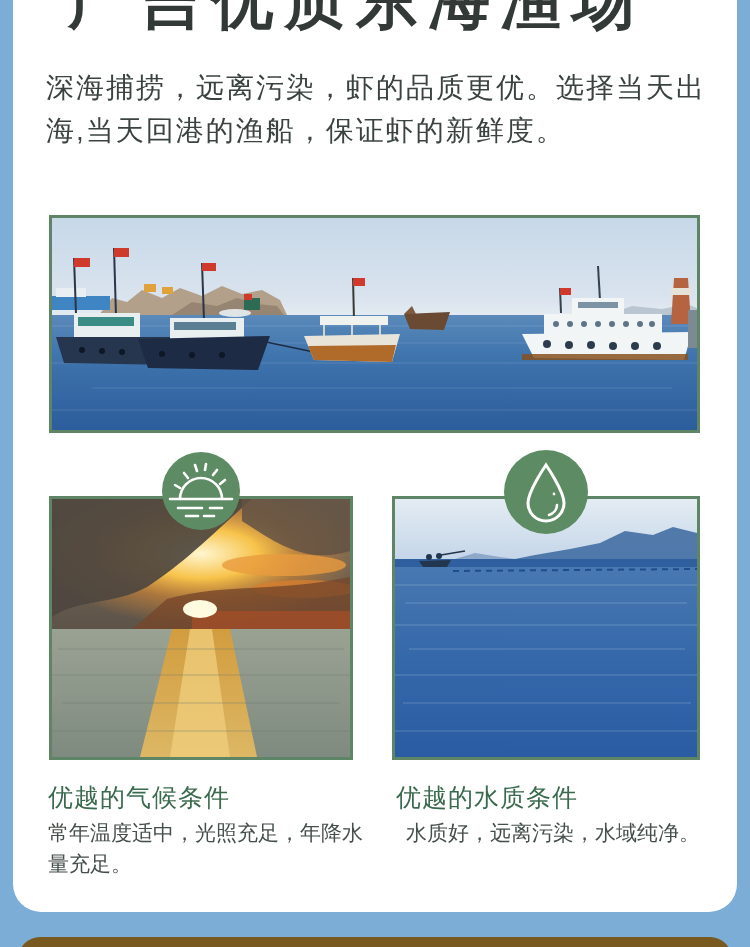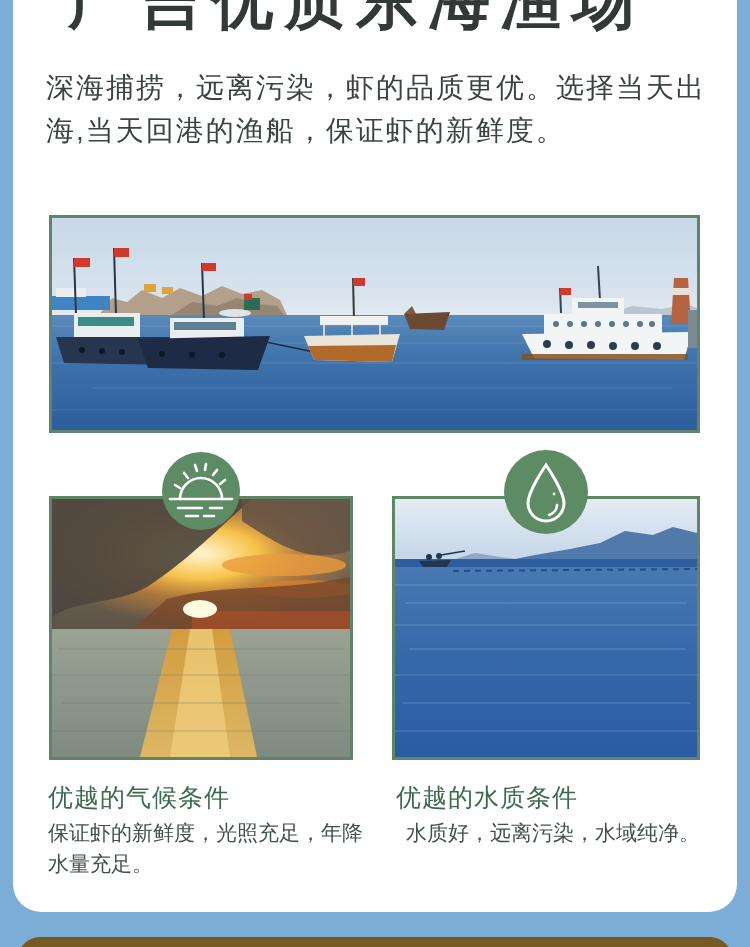--- a/index.html
+++ b/index.html
@@ -248,20 +248,20 @@
       <svg width="84" height="84" viewBox="0 0 84 84">
         <g stroke="#ffffff" fill="none" stroke-linecap="round">
           <path stroke-width="3" d="M42 15 C 42 15 24 41 24 53 A 18 18 0 0 0 60 53 C 60 41 42 15 42 15 Z"></path>
           <path stroke-width="2.6" d="M53 55 A 11 11 0 0 1 45 65"></path>
         </g>
         <circle cx="50" cy="44" r="1.4" fill="#ffffff"></circle>
       </svg>
     </div>
 
     <h2 class="feature-title ft-left">优越的气候条件</h2>
-    <p class="feature-desc fd-left">保证虾的新鲜度，光照充足，年降水量充足。</p>
+    <p class="feature-desc fd-left">常年温度适中，光照充足，年降水量充足。</p>
     <h2 class="feature-title ft-right">优越的水质条件</h2>
     <p class="feature-desc fd-right">水质好，远离污染，水域纯净。</p>
 
   </div>
 
   <div class="next-card"></div>
 </div>
 
 </body></html>

